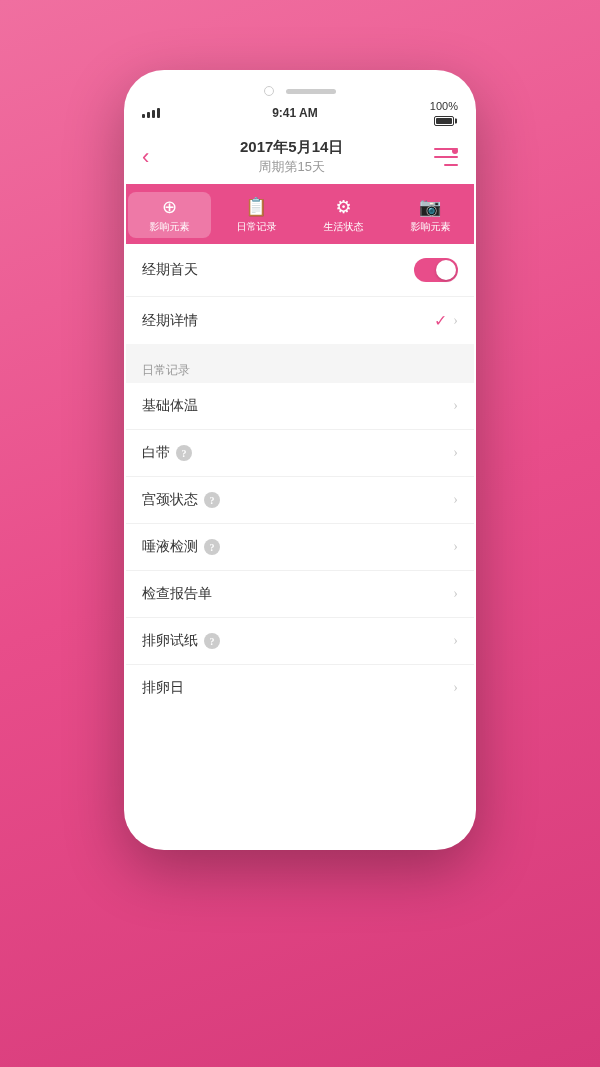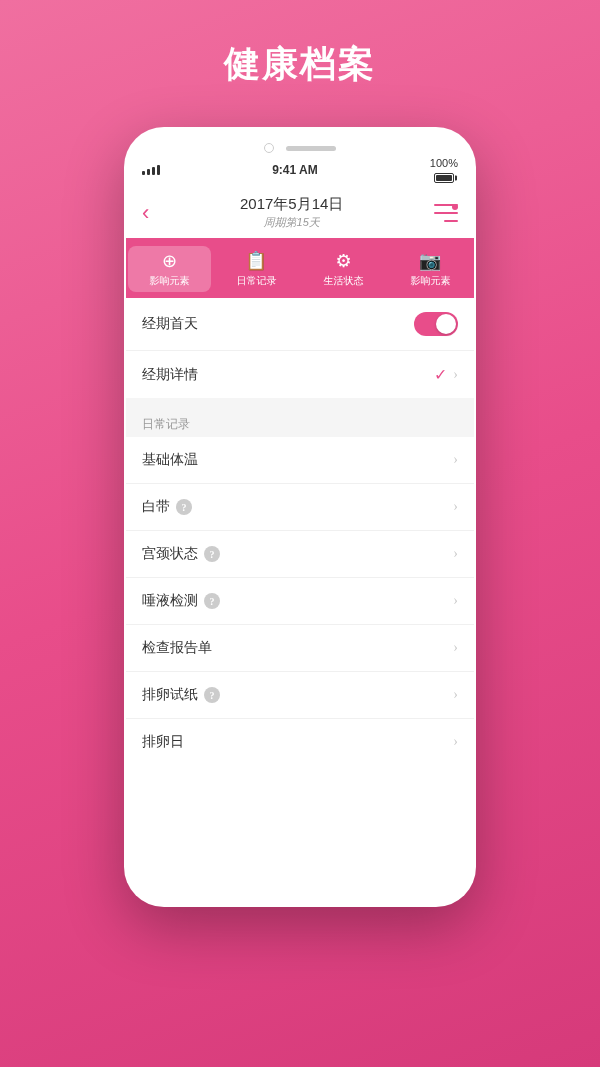--- a/index.html
+++ b/index.html
@@ -140,28 +140,27 @@
     .back-btn {
       font-size: 22px;
       color: #e84d8a;
       cursor: pointer;
     }
     .app-header-center {
       text-align: center;
     }
     .header-date {
       font-size: 15px;
-      font-weight: 400;
+      font-weight: 700;
       color: #333;
     }
     .header-cycle {
-      font-size: 11px;
+      font-size: 13px;
       color: #999;
       margin-top: 1px;
-      font-style: italic;
     }
     .menu-icon {
       width: 24px;
       height: 18px;
       display: flex;
       flex-direction: column;
       justify-content: space-between;
       cursor: pointer;
     }
     .menu-line {
@@ -316,21 +315,20 @@
     
     .section-divider {
       height: 8px;
       background: #f5f5f5;
     }
   </style>
 </head>
 <body>
 
 <div class="header-section">
-  <div class="header-title">健康档案</div>
 </div>
 
 <div class="phone-mockup">
 
   <div class="phone-top">
     <div class="phone-camera"></div>
     <div class="phone-speaker"></div>
   </div>
 
   <div class="status-bar">

